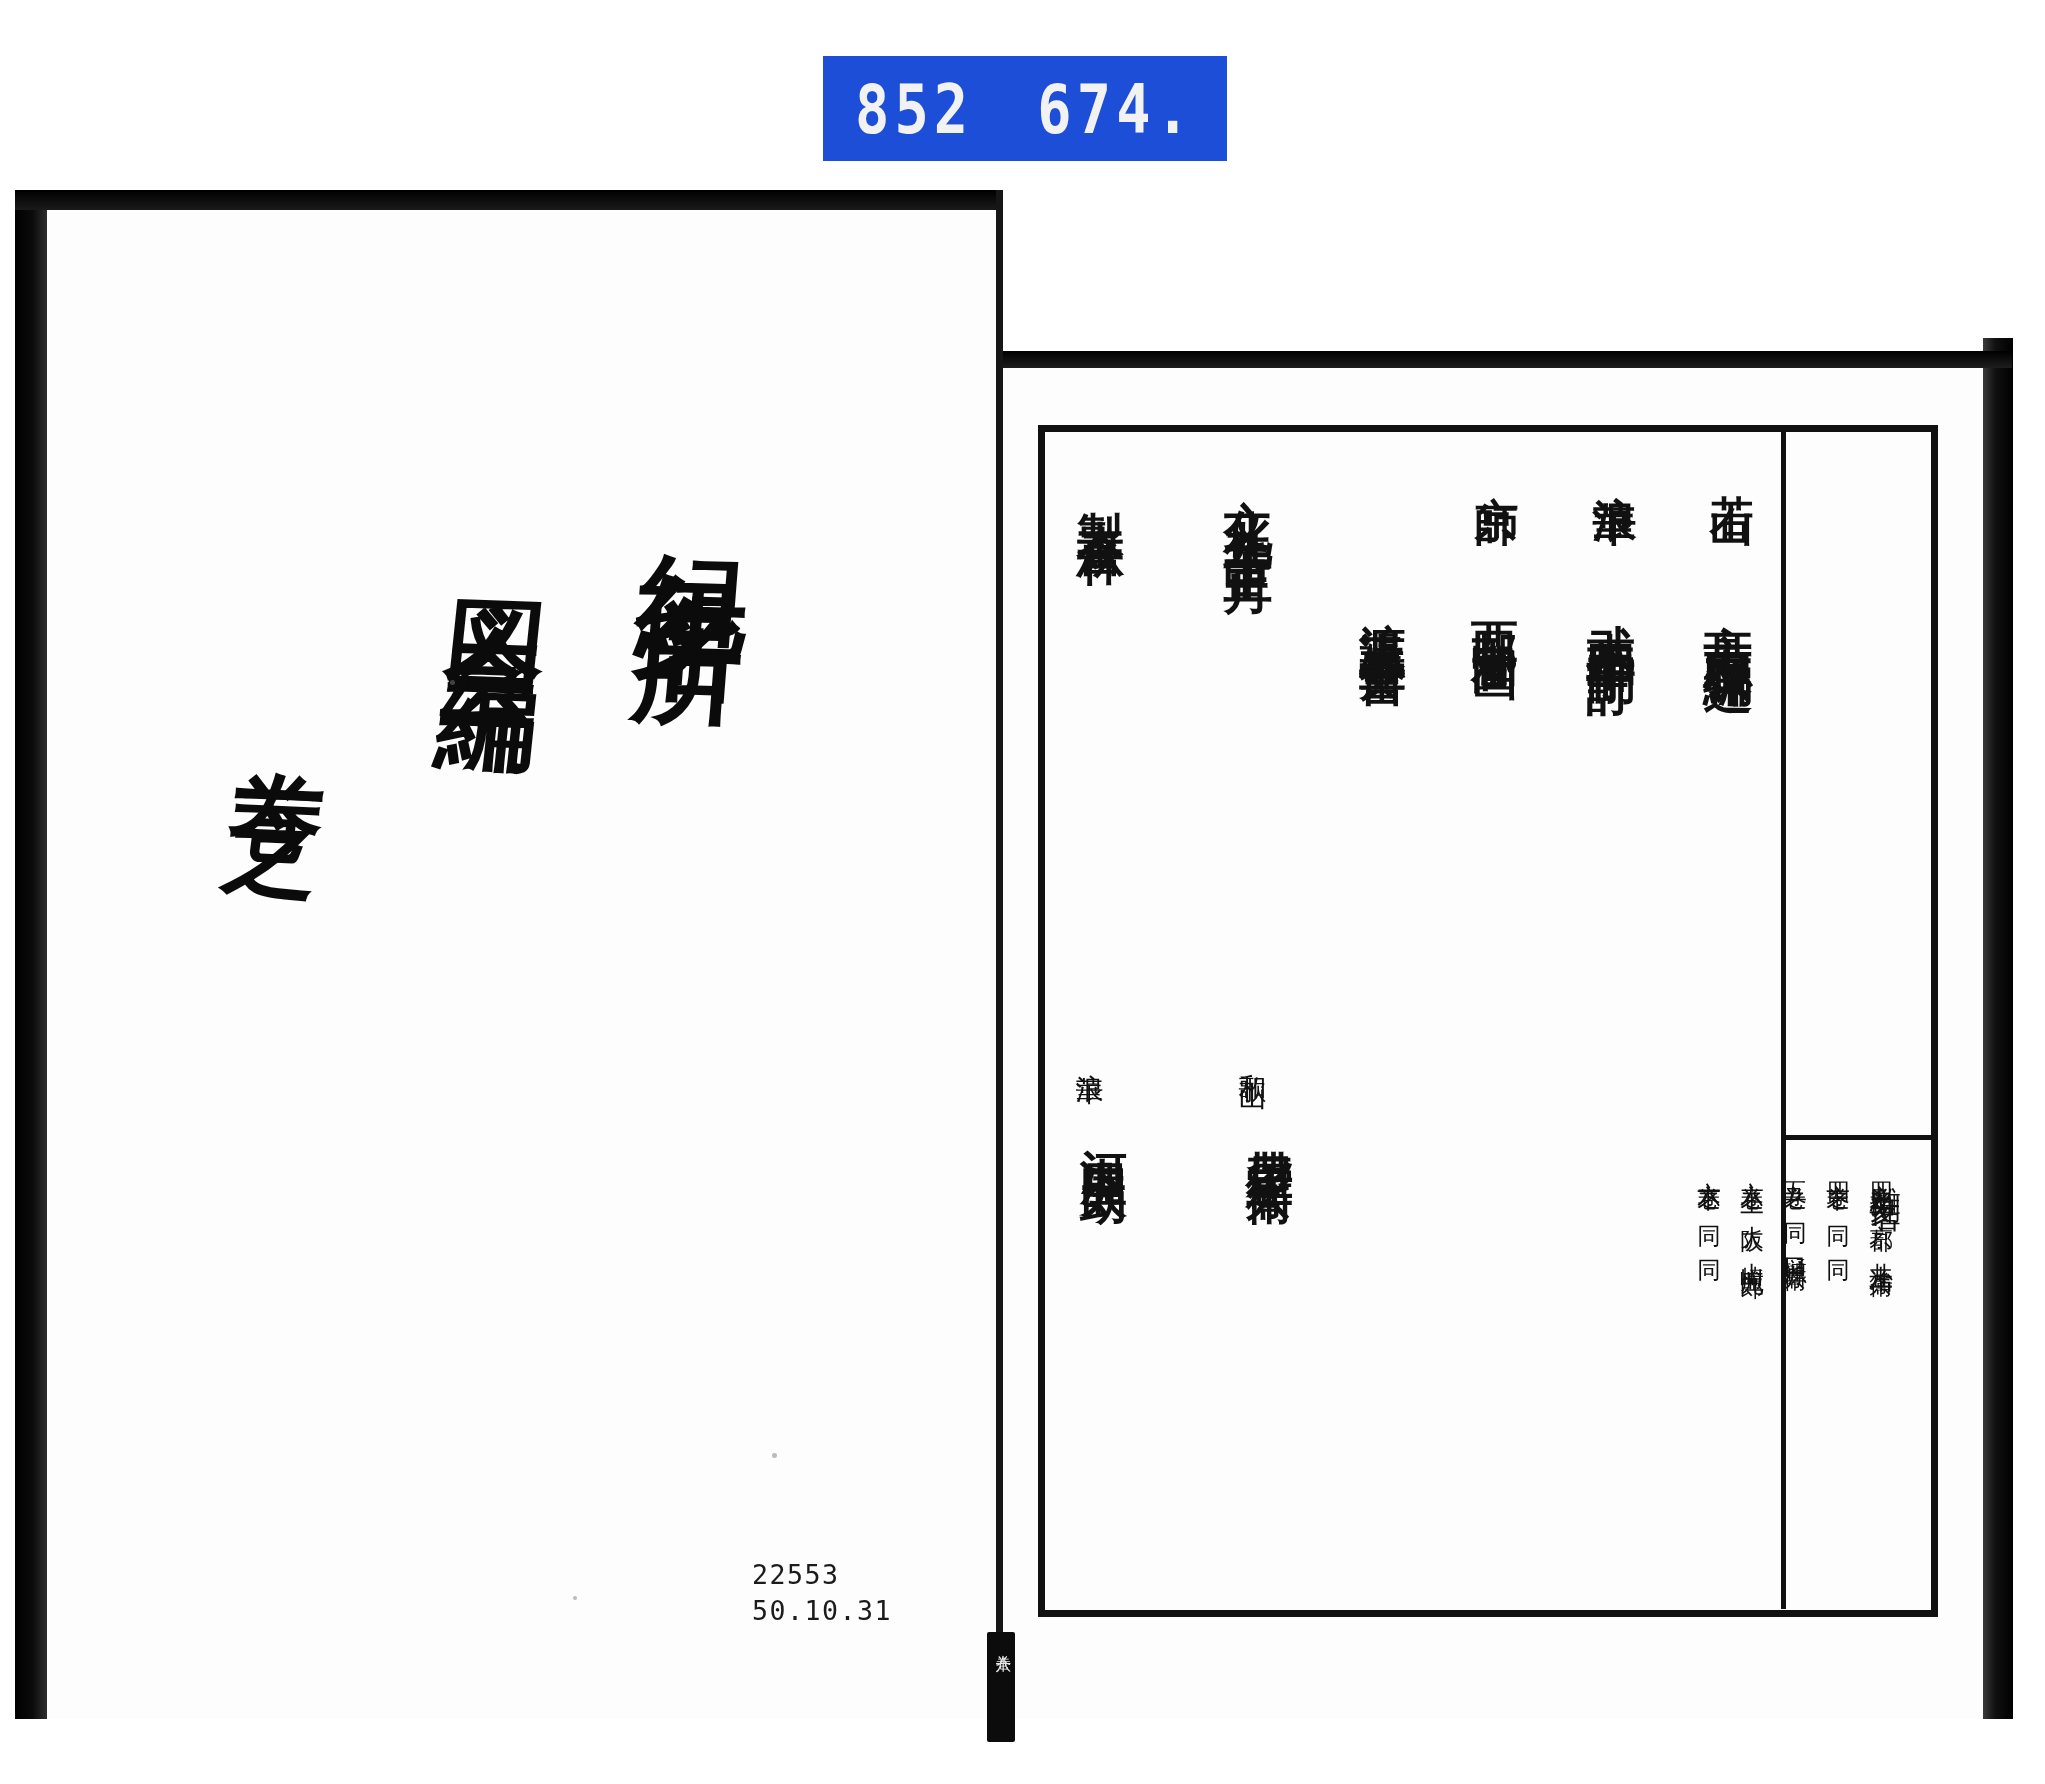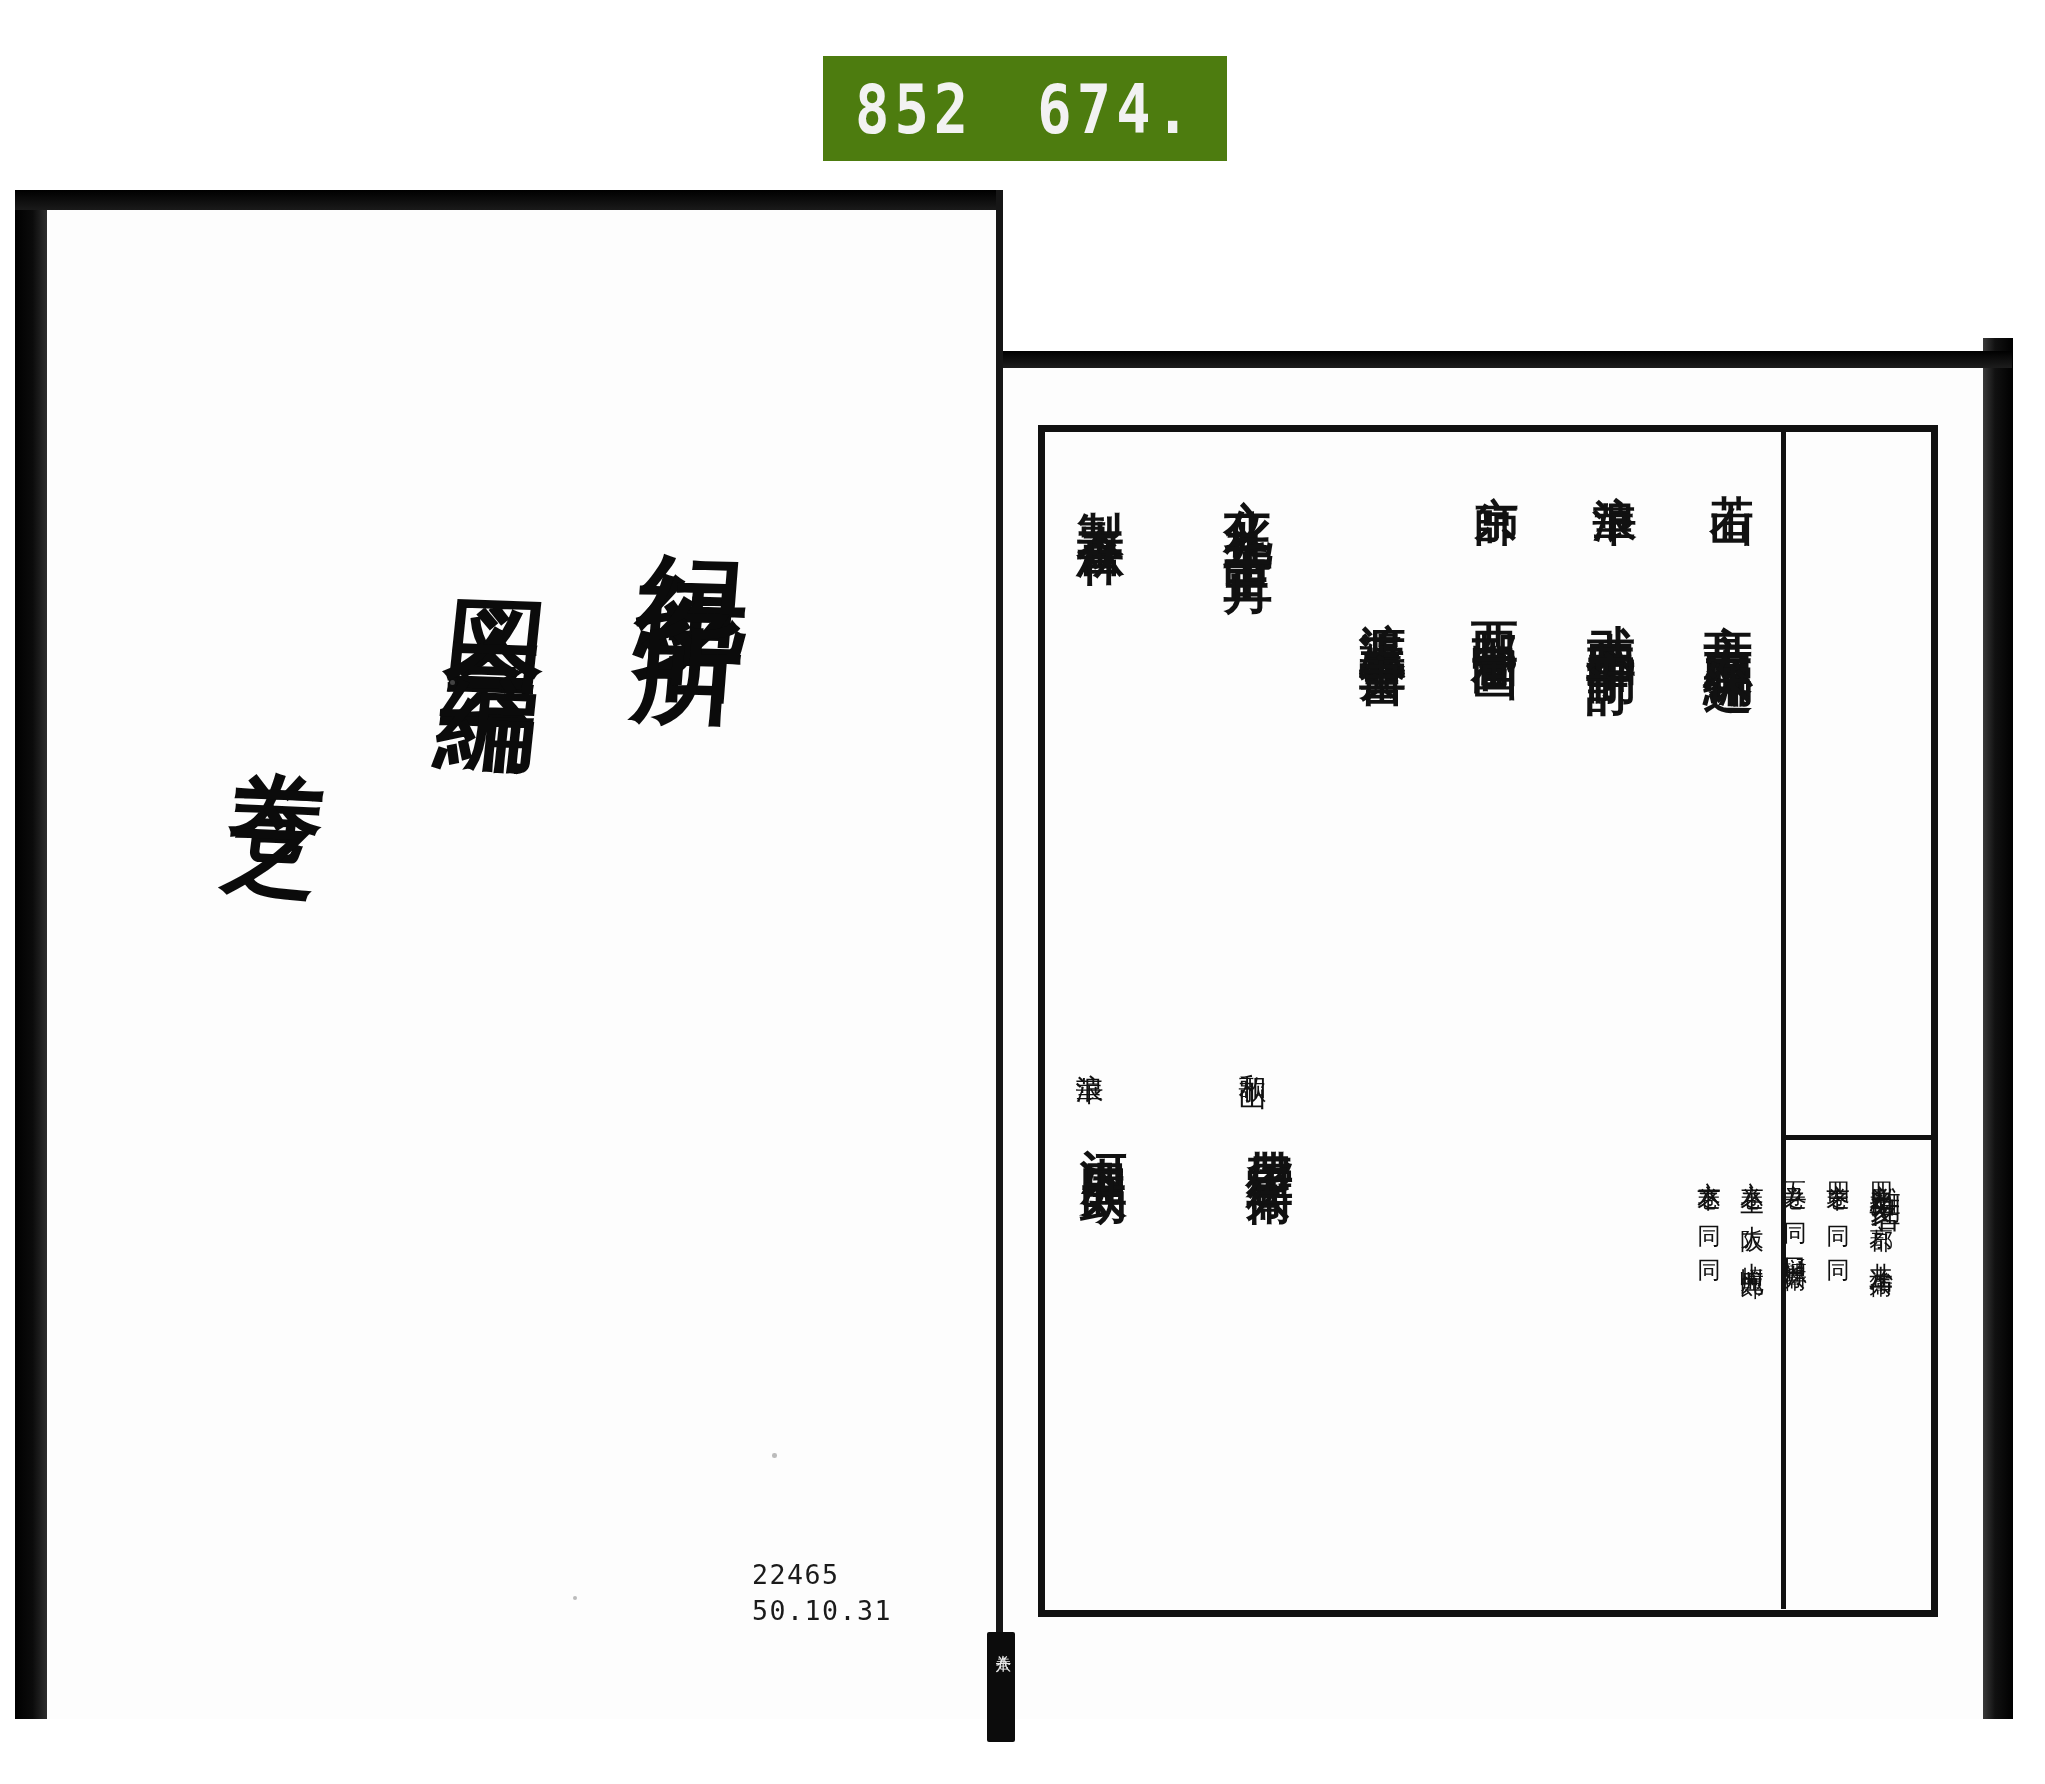--- a/index.html
+++ b/index.html
@@ -15,21 +15,21 @@
     overflow: hidden;
   }
 
   
   #film-target {
     position: absolute;
     left: 823px;
     top: 56px;
     width: 404px;
     height: 105px;
-    background: #4d7c0f;
+    background: #1d4ed8;
     display: flex;
     align-items: center;
     justify-content: space-around;
     color: #f2f2f2;
     font-family: "DejaVu Sans Mono", monospace;
     font-size: 57px;
     letter-spacing: 5.1px;
     font-weight: bold;
   }
   #film-target .num { transform: scaleY(1.18); }
@@ -267,21 +267,21 @@
   <div id="gutter-tab"></div>
   <div id="gutter-tab-text">巻十八</div>
 
   <div id="calligraphy">
     <div class="cal-col" id="cal-col-1">紀伊名所</div>
     <div class="cal-col" id="cal-col-2">図会三編</div>
     <div class="cal-col" id="cal-col-3">巻之一</div>
   </div>
 
   <div id="accession">
-    <div>22465</div>
+    <div>22553</div>
     <div>50.10.31</div>
   </div>
 
   <div id="colophon">
 
     <div id="colophon-rule-v"></div>
     <div id="colophon-rule-h"></div>
 
     <div class="vcol" id="c-author-place">若山</div>
     <div class="vcol" id="c-author-name">髙市志友編述</div>

